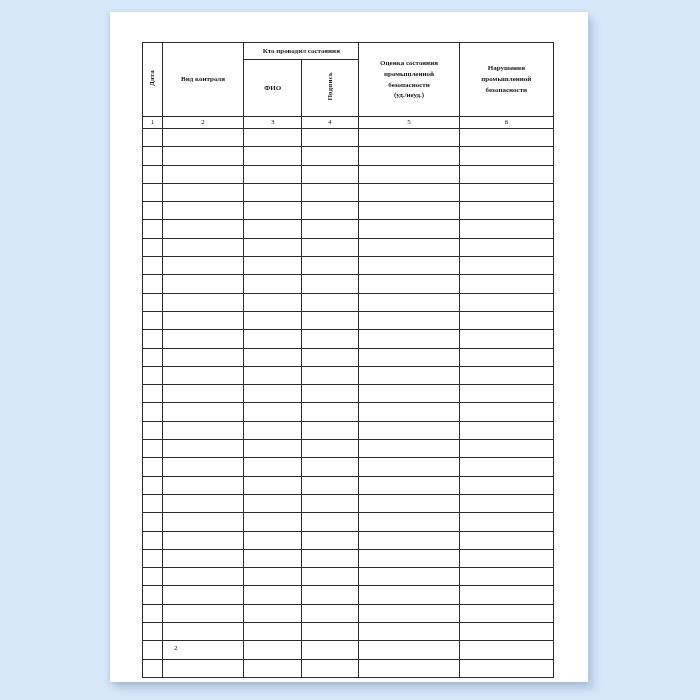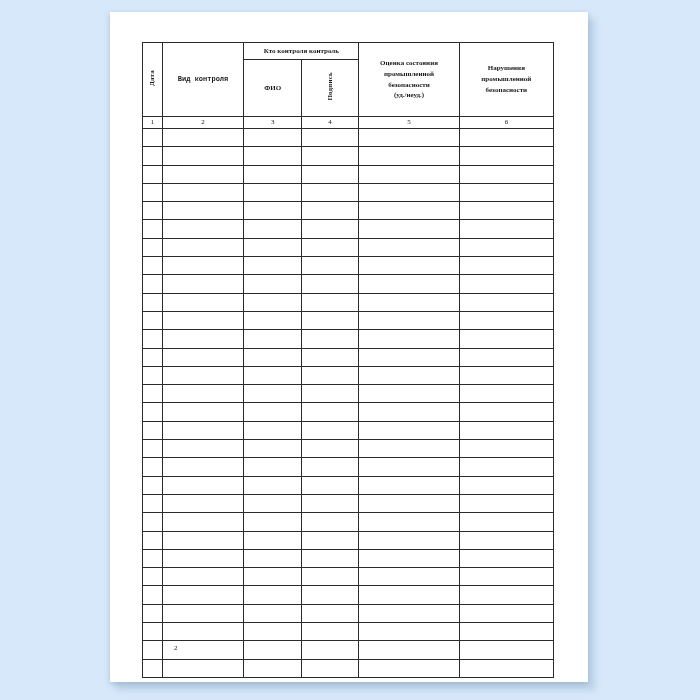--- a/index.html
+++ b/index.html
@@ -59,21 +59,20 @@
     vertical-align: middle;
     font-size: 7px;
     color: #1a1a1a;
     line-height: 1.25;
   }
   th.h-date {
     width: 18px;
   }
   th.h-kind {
     width: 78px;
-    font-family: Liberation Mono, monospace;
   }
   th.h-fio {
     width: 110px;
   }
   th.h-sign {
     width: 20px;
   }
   th.h-eval {
     width: 96px;
     margin-top: 40px;
@@ -131,21 +130,21 @@
       <table class="journal">
         <thead>
           <tr>
             <th class="h-date headcell" rowspan="2">
               <span class="vert">Дата</span>
             </th>
             <th class="h-kind headcell" rowspan="2">
               <span class="cellpad">Вид контроля</span>
             </th>
             <th class="h-fio grouphead" colspan="2">
-              <span class="cellpad">Кто контроля контроль</span>
+              <span class="cellpad">Кто проводил состояния</span>
             </th>
             <th class="h-eval headcell" rowspan="2">
               <span class="cellpad">Оценка состояния</span>
               <span class="cellpad">промышленной</span>
               <span class="cellpad">безопасности</span>
               <span class="cellpad">(уд./неуд.)</span>
             </th>
             <th class="h-viol headcell" rowspan="2">
               <span class="cellpad">Нарушения</span>
               <span class="cellpad">промышленной</span>

